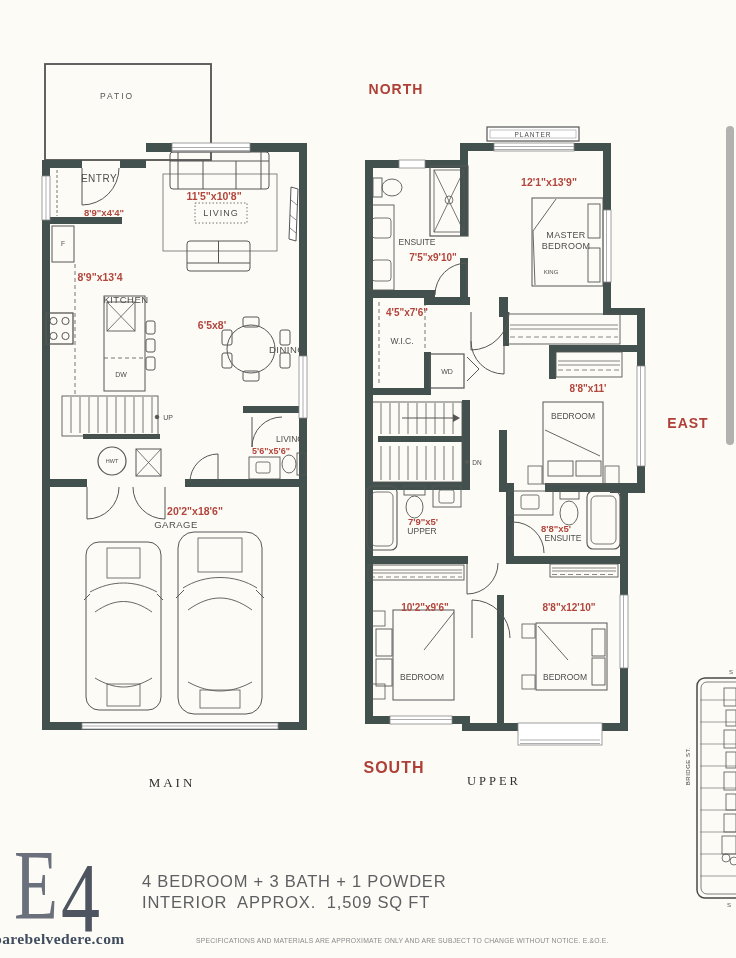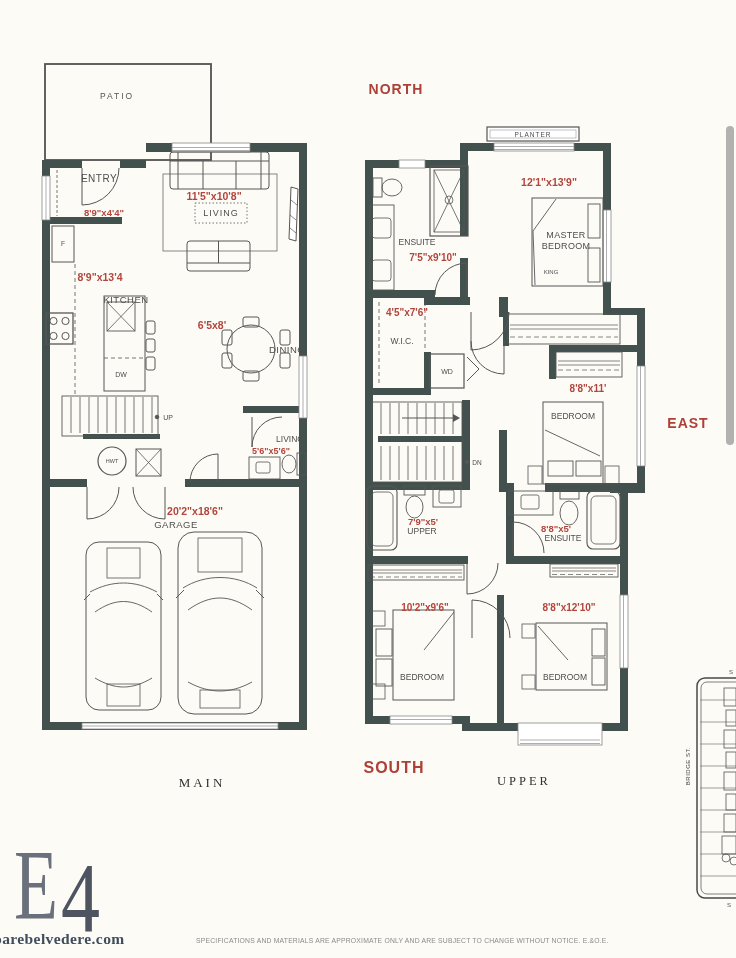--- a/index.html
+++ b/index.html
@@ -4,21 +4,21 @@
 <style>
   html,body{margin:0;padding:0;}
   body{width:736px;height:958px;overflow:hidden;background:#fcfbf6;position:relative;
        font-family:"Liberation Sans",sans-serif;}
   #plan{position:absolute;left:0;top:0;width:736px;height:726px;}
   svg.draw{position:absolute;left:0;top:0;}
   .lbl{position:absolute;transform:translate(-50%,-50%);white-space:nowrap;color:#4d4d4d;
        font-family:"Liberation Sans",sans-serif;text-align:center;}
   .dim{color:#b2453c;font-weight:bold;}
   .compass{color:#ae4038;font-weight:bold;letter-spacing:1px;}
-  .sercap{font-family:"Liberation Serif",serif;color:#333;letter-spacing:3px;margin-left:30px;}
+  .sercap{font-family:"Liberation Serif",serif;color:#333;letter-spacing:3px;}
   .abs{position:absolute;white-space:nowrap;}
   .t1,.t2{color:#5e5f62;font-size:16.5px;letter-spacing:0.8px;white-space:pre;}
   .logo{position:absolute;left:14px;top:846px;display:flex;align-items:flex-start;
         font-family:"Liberation Serif",serif;line-height:0.78;}
   .logo .e{font-size:100px;color:#6b717c;transform:scaleX(.72);transform-origin:left top;display:inline-block;}
   .logo .f{font-size:100px;color:#4e5560;transform:translateY(13px) scaleX(.78);transform-origin:left top;
            display:inline-block;margin-left:-14px;}
   .site{font-family:"Liberation Serif",serif;font-weight:bold;color:#3f4d5e;font-size:15.5px;letter-spacing:0.4px;}
   .disc{color:#8a8a8a;font-size:6.8px;letter-spacing:0.2px;}
   .rot{transform:translate(-50%,-50%) rotate(-90deg);}
@@ -351,18 +351,20 @@
 <div class="lbl compass" style="left:688px;top:423px;font-size:14px;">EAST</div>
 
 <div class="lbl rot" style="left:688px;top:766px;font-size:6px;color:#444;letter-spacing:0.5px;">BRIDGE ST.</div>
 <div class="lbl" style="left:731px;top:672px;font-size:6px;color:#555;">S</div>
 <div class="lbl" style="left:729px;top:905px;font-size:6px;color:#555;">S</div>
 
 <div class="logo">
   <span class="e">E</span>
   <span class="f">4</span>
 </div>
+<div class="abs t1" style="left:142px;top:872px;">4 BEDROOM + 3 BATH + 1 POWDER</div>
+<div class="abs t2" style="left:142px;top:893px;">INTERIOR  APPROX.  1,509 SQ FT</div>
 <div class="abs site" style="left:-6px;top:930px;">oarebelvedere.com</div>
 <div class="abs disc" style="left:196px;top:937px;">SPECIFICATIONS AND MATERIALS ARE APPROXIMATE ONLY AND ARE SUBJECT TO CHANGE WITHOUT NOTICE. E.&amp;O.E.</div>
 
 <div class="thumb"></div>
 
 </div>
 
 </body></html>

